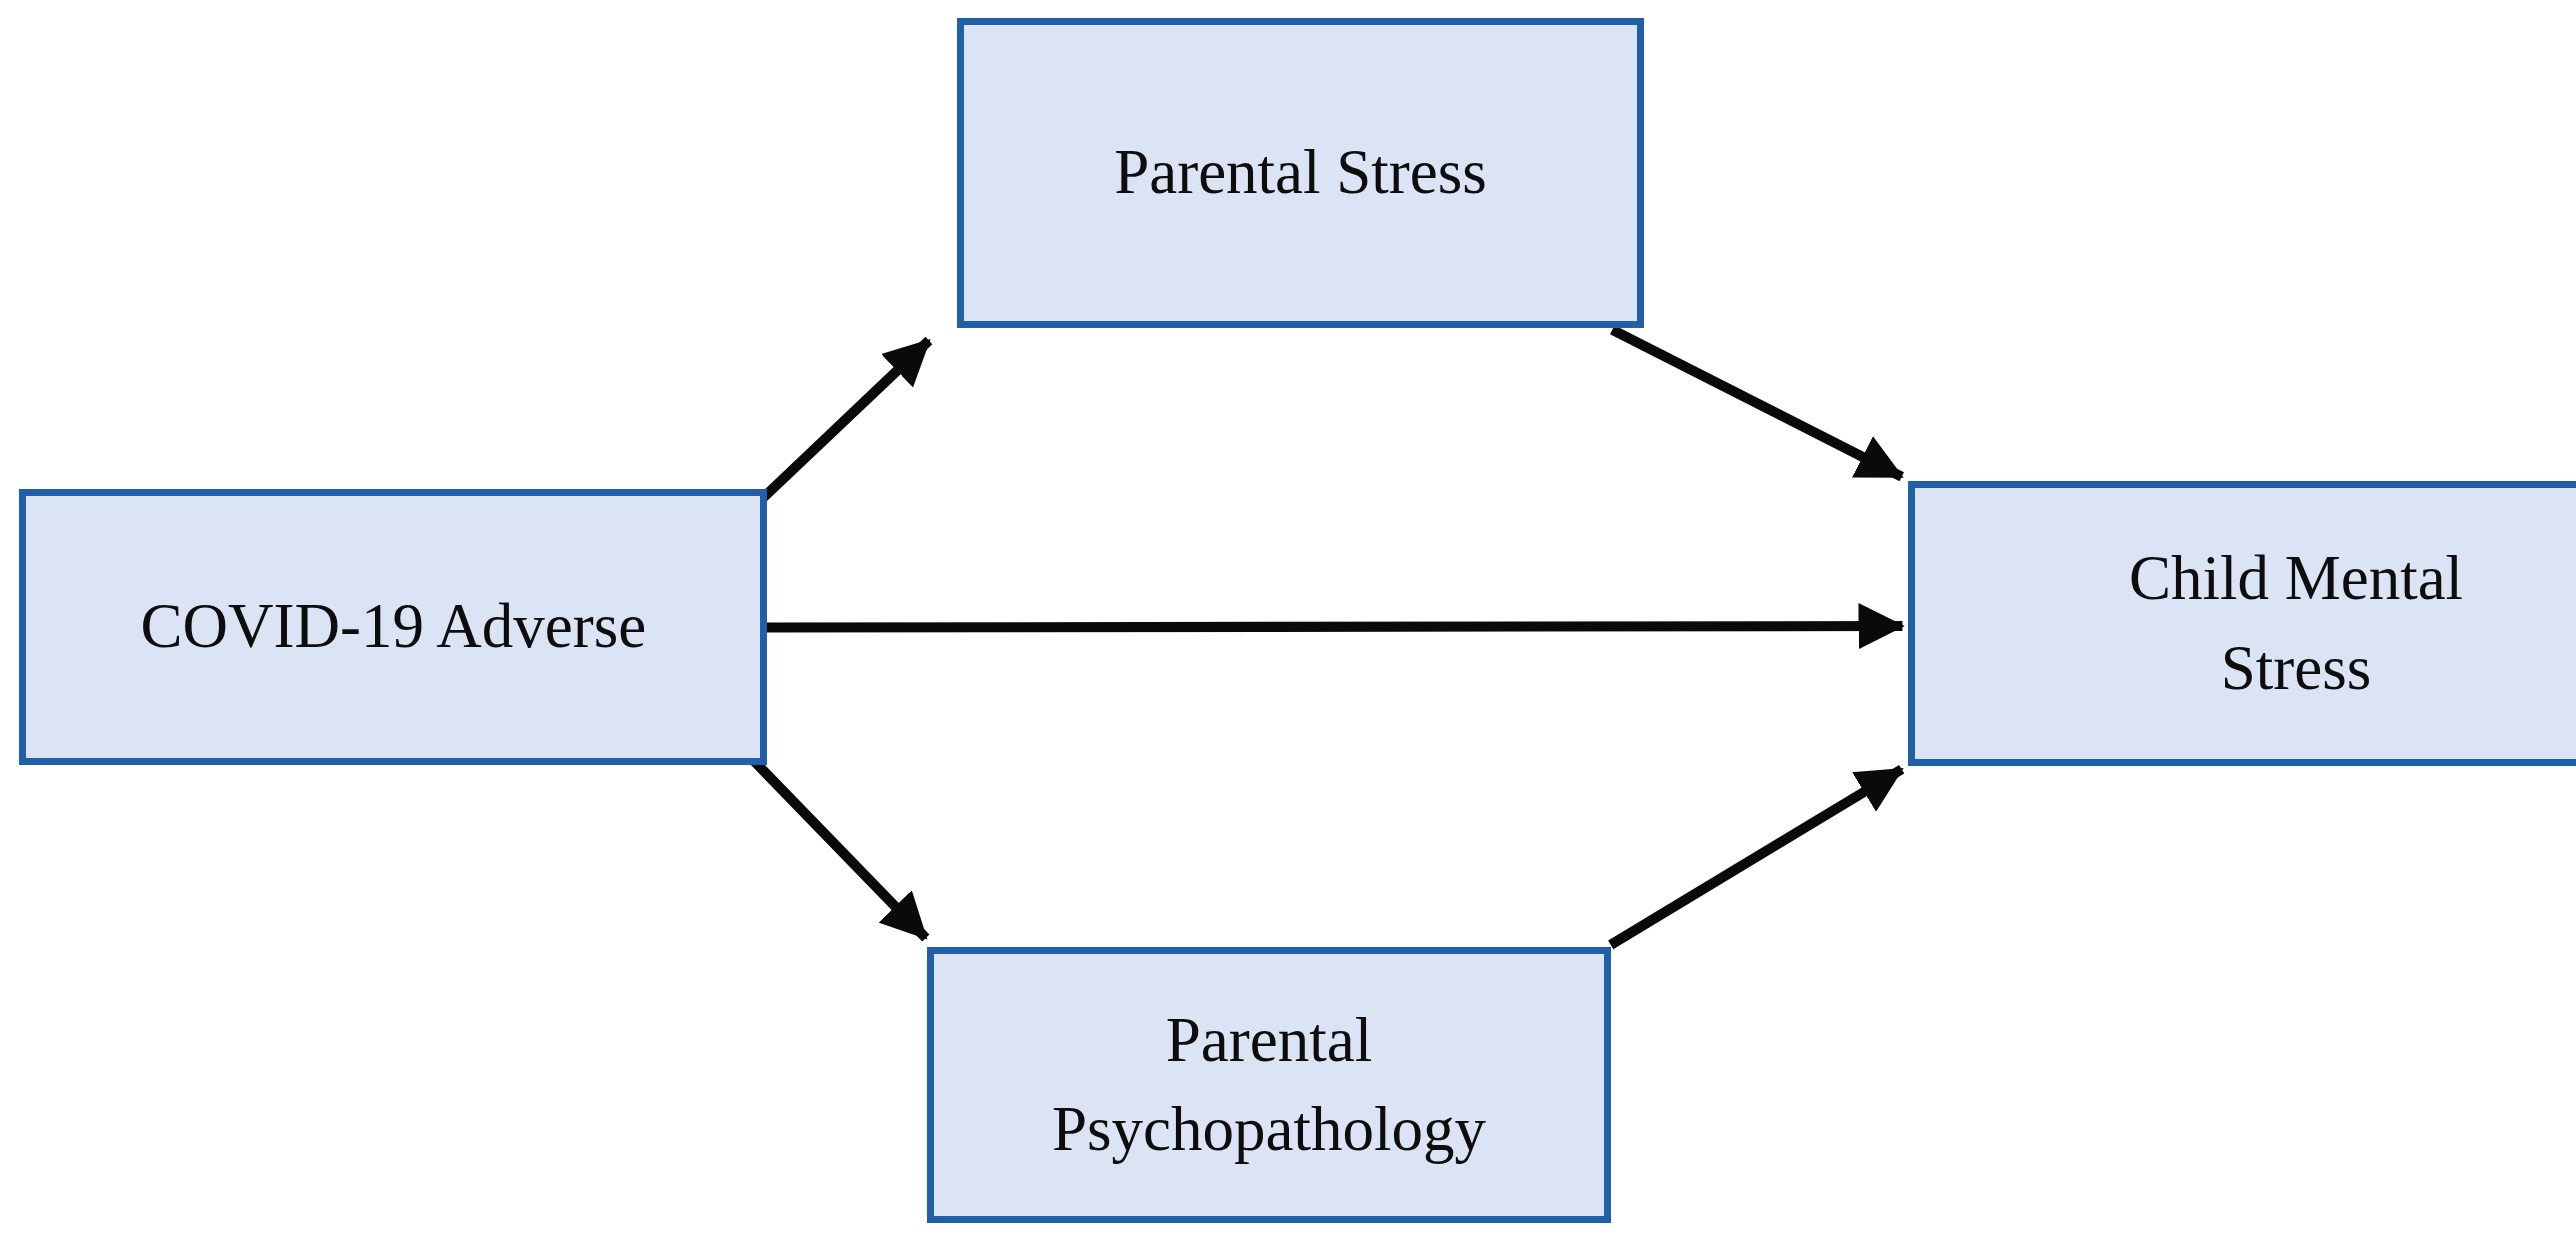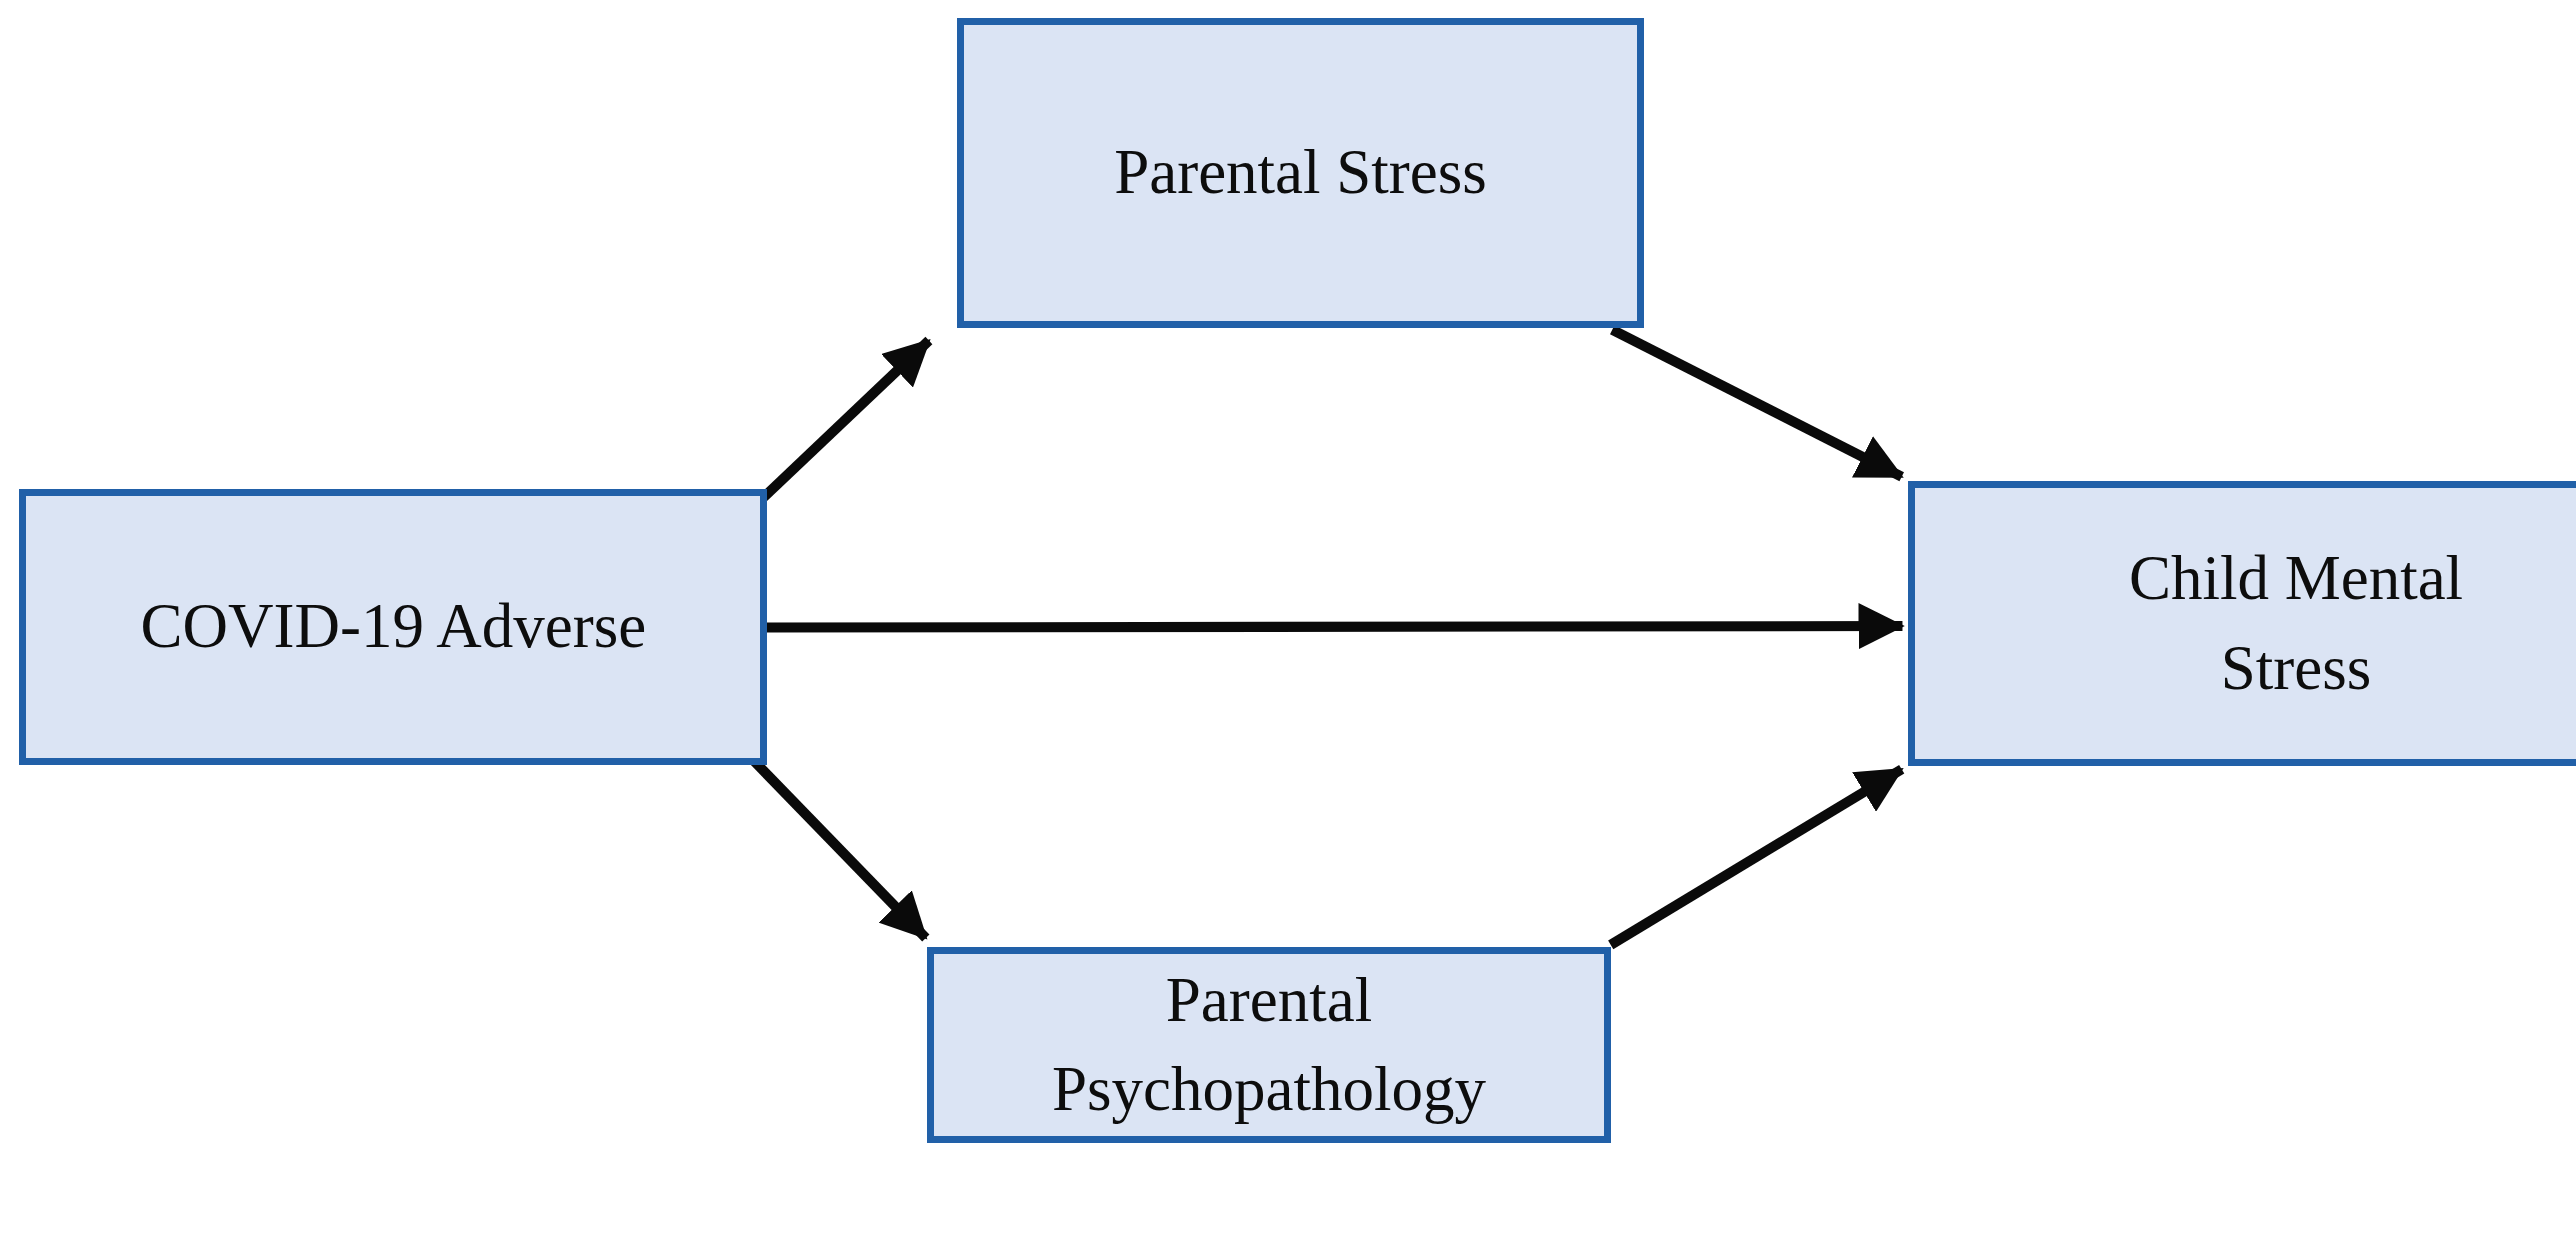--- a/index.html
+++ b/index.html
@@ -28,21 +28,21 @@
     background:var(--box-fill);
     border:7px solid var(--box-border);
     display:flex;flex-direction:column;align-items:center;justify-content:center;
     text-align:center;
     font-size:63px;line-height:1.42;
     color:var(--text);
   }
   .node .line{white-space:nowrap;}
   .node.covid{left:19.4px;top:489px;width:748px;height:276px;}
   .node.stress{left:925px;top:18px;width:687px;height:310px;margin-left:32px;}
-  .node.psycho{left:927px;top:947px;width:684px;height:196px;}
+  .node.psycho{left:927px;top:947px;width:684px;height:276px;}
   .node.child{left:1908px;top:481px;width:776px;height:285px;}
 </style>
 </head>
 <body>
 
 <div class="canvas">
 
   <svg class="arrows" viewBox="0 0 3328 1601" xmlns="http://www.w3.org/2000/svg" aria-hidden="true">
     <defs>
       <marker id="ah" viewBox="0 0 10 10" refX="9.5" refY="5" markerWidth="4.6" markerHeight="4.6" orient="auto">

